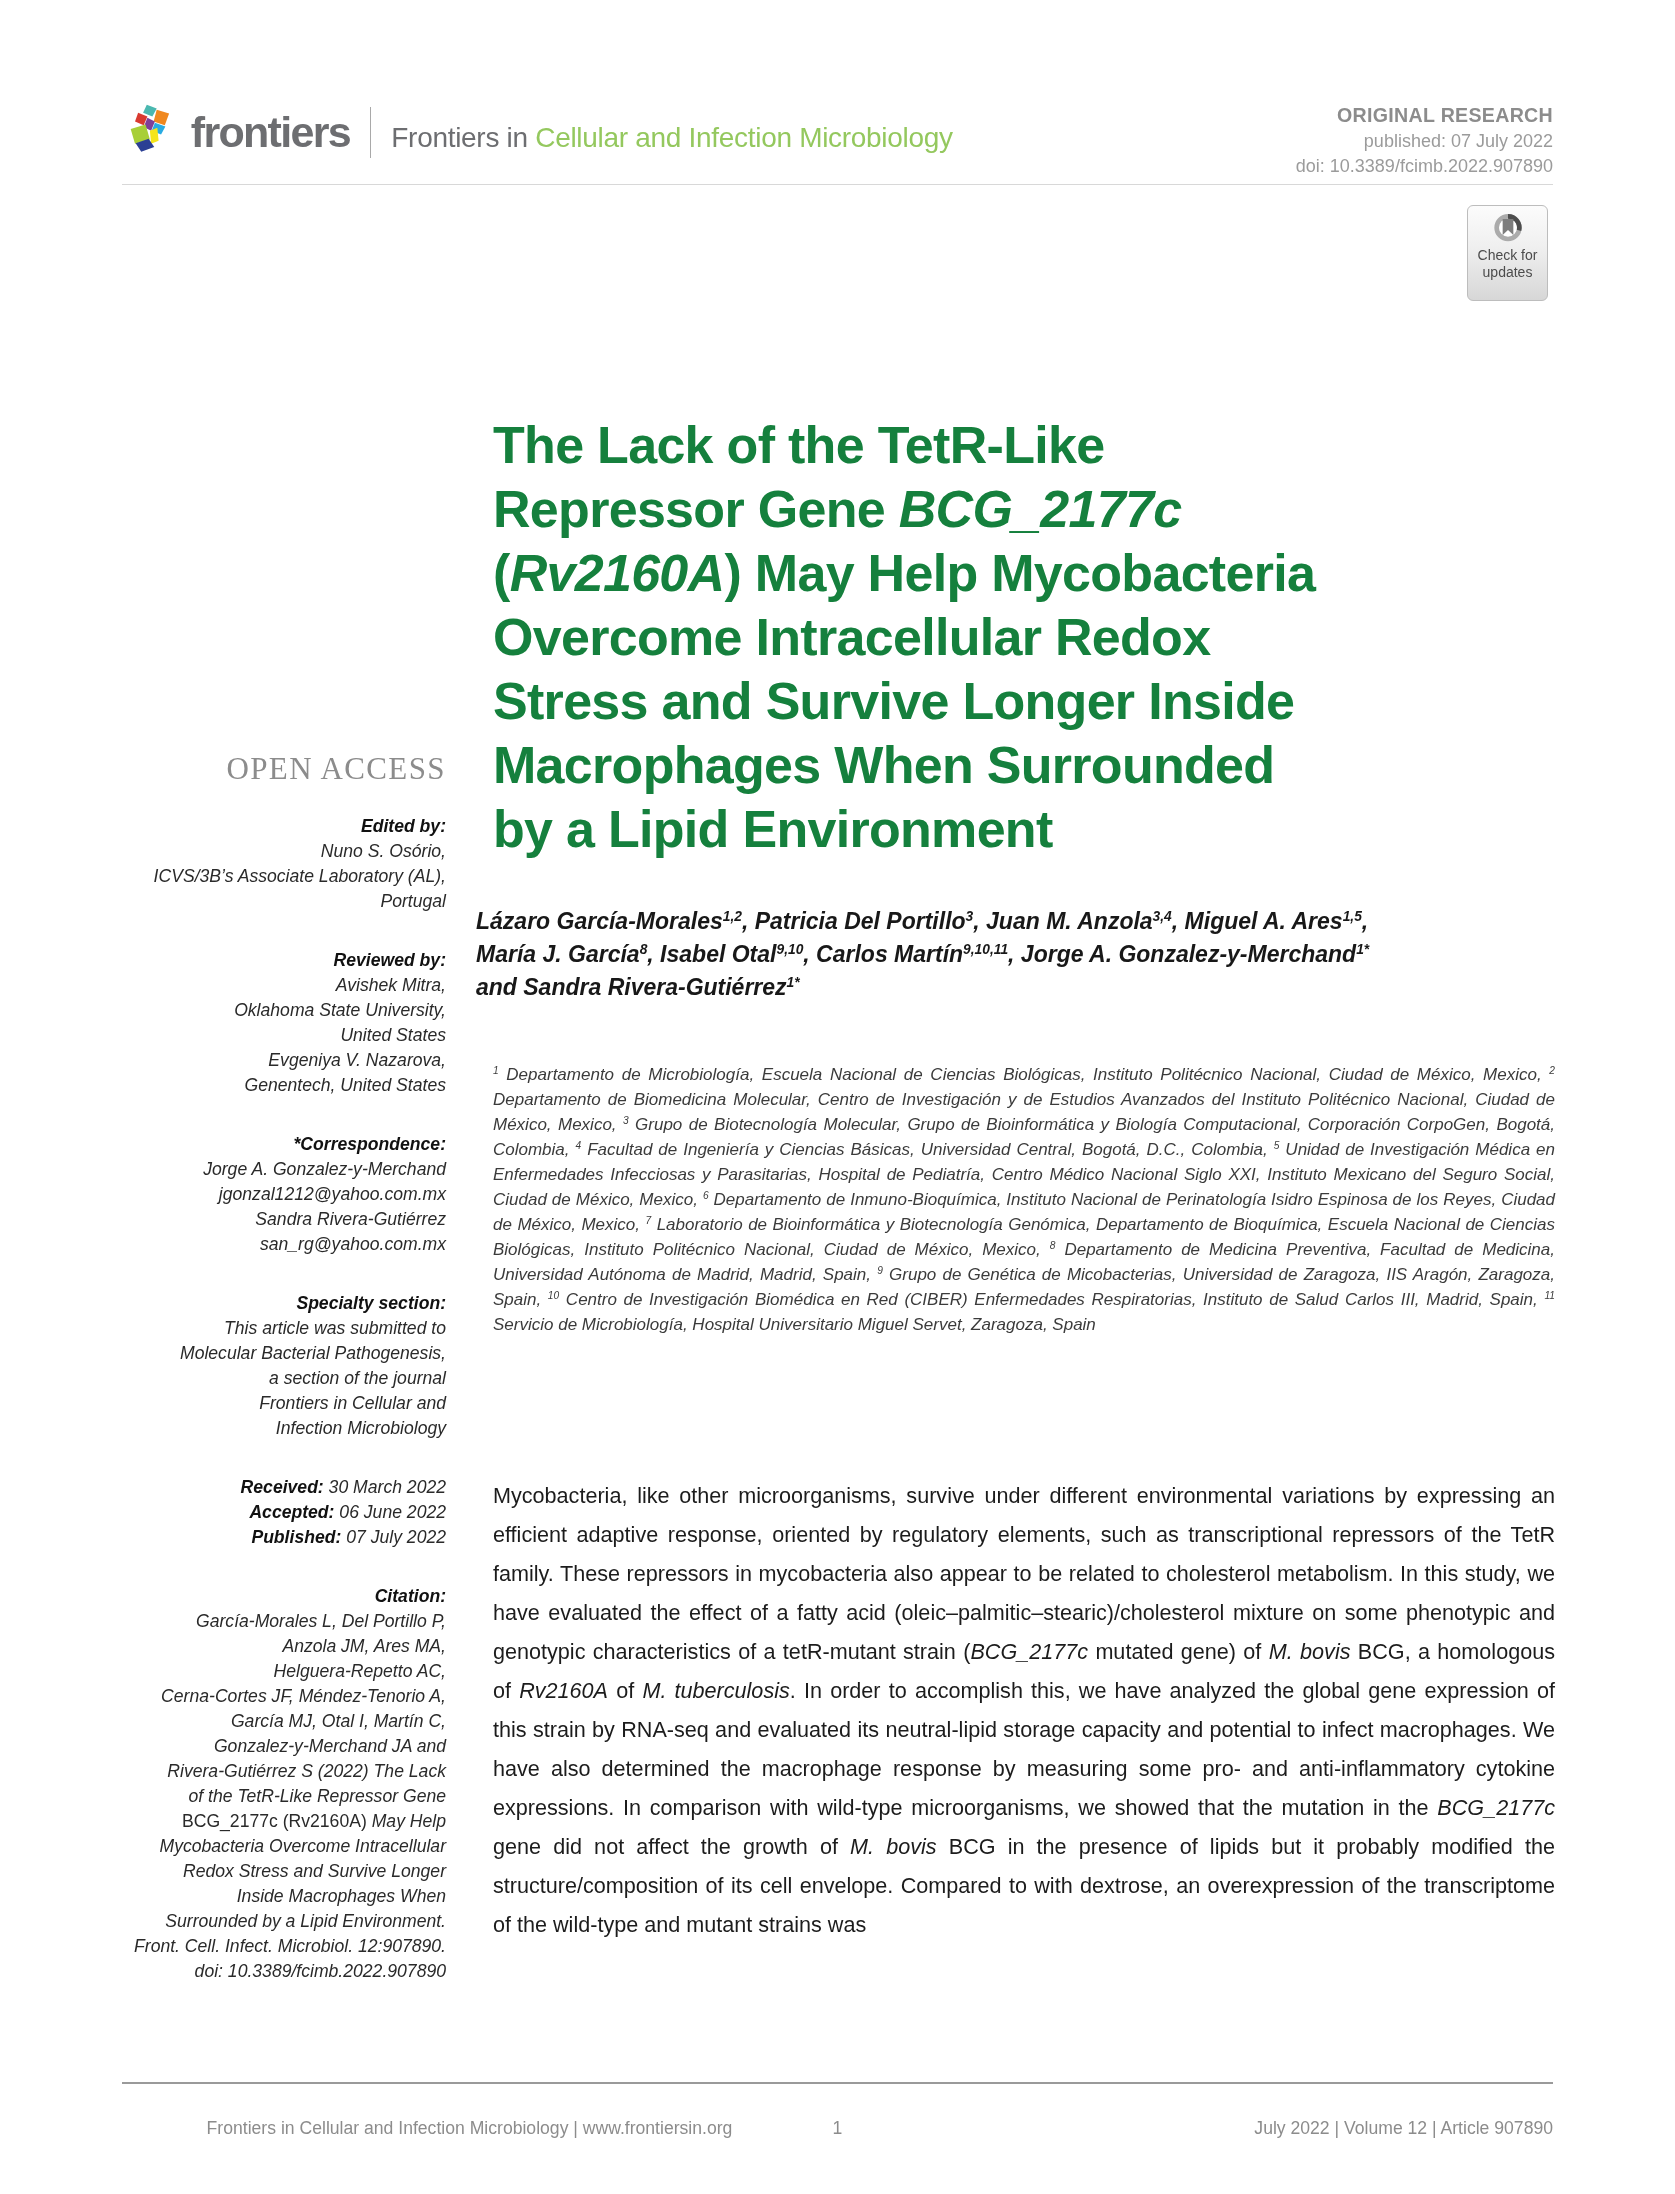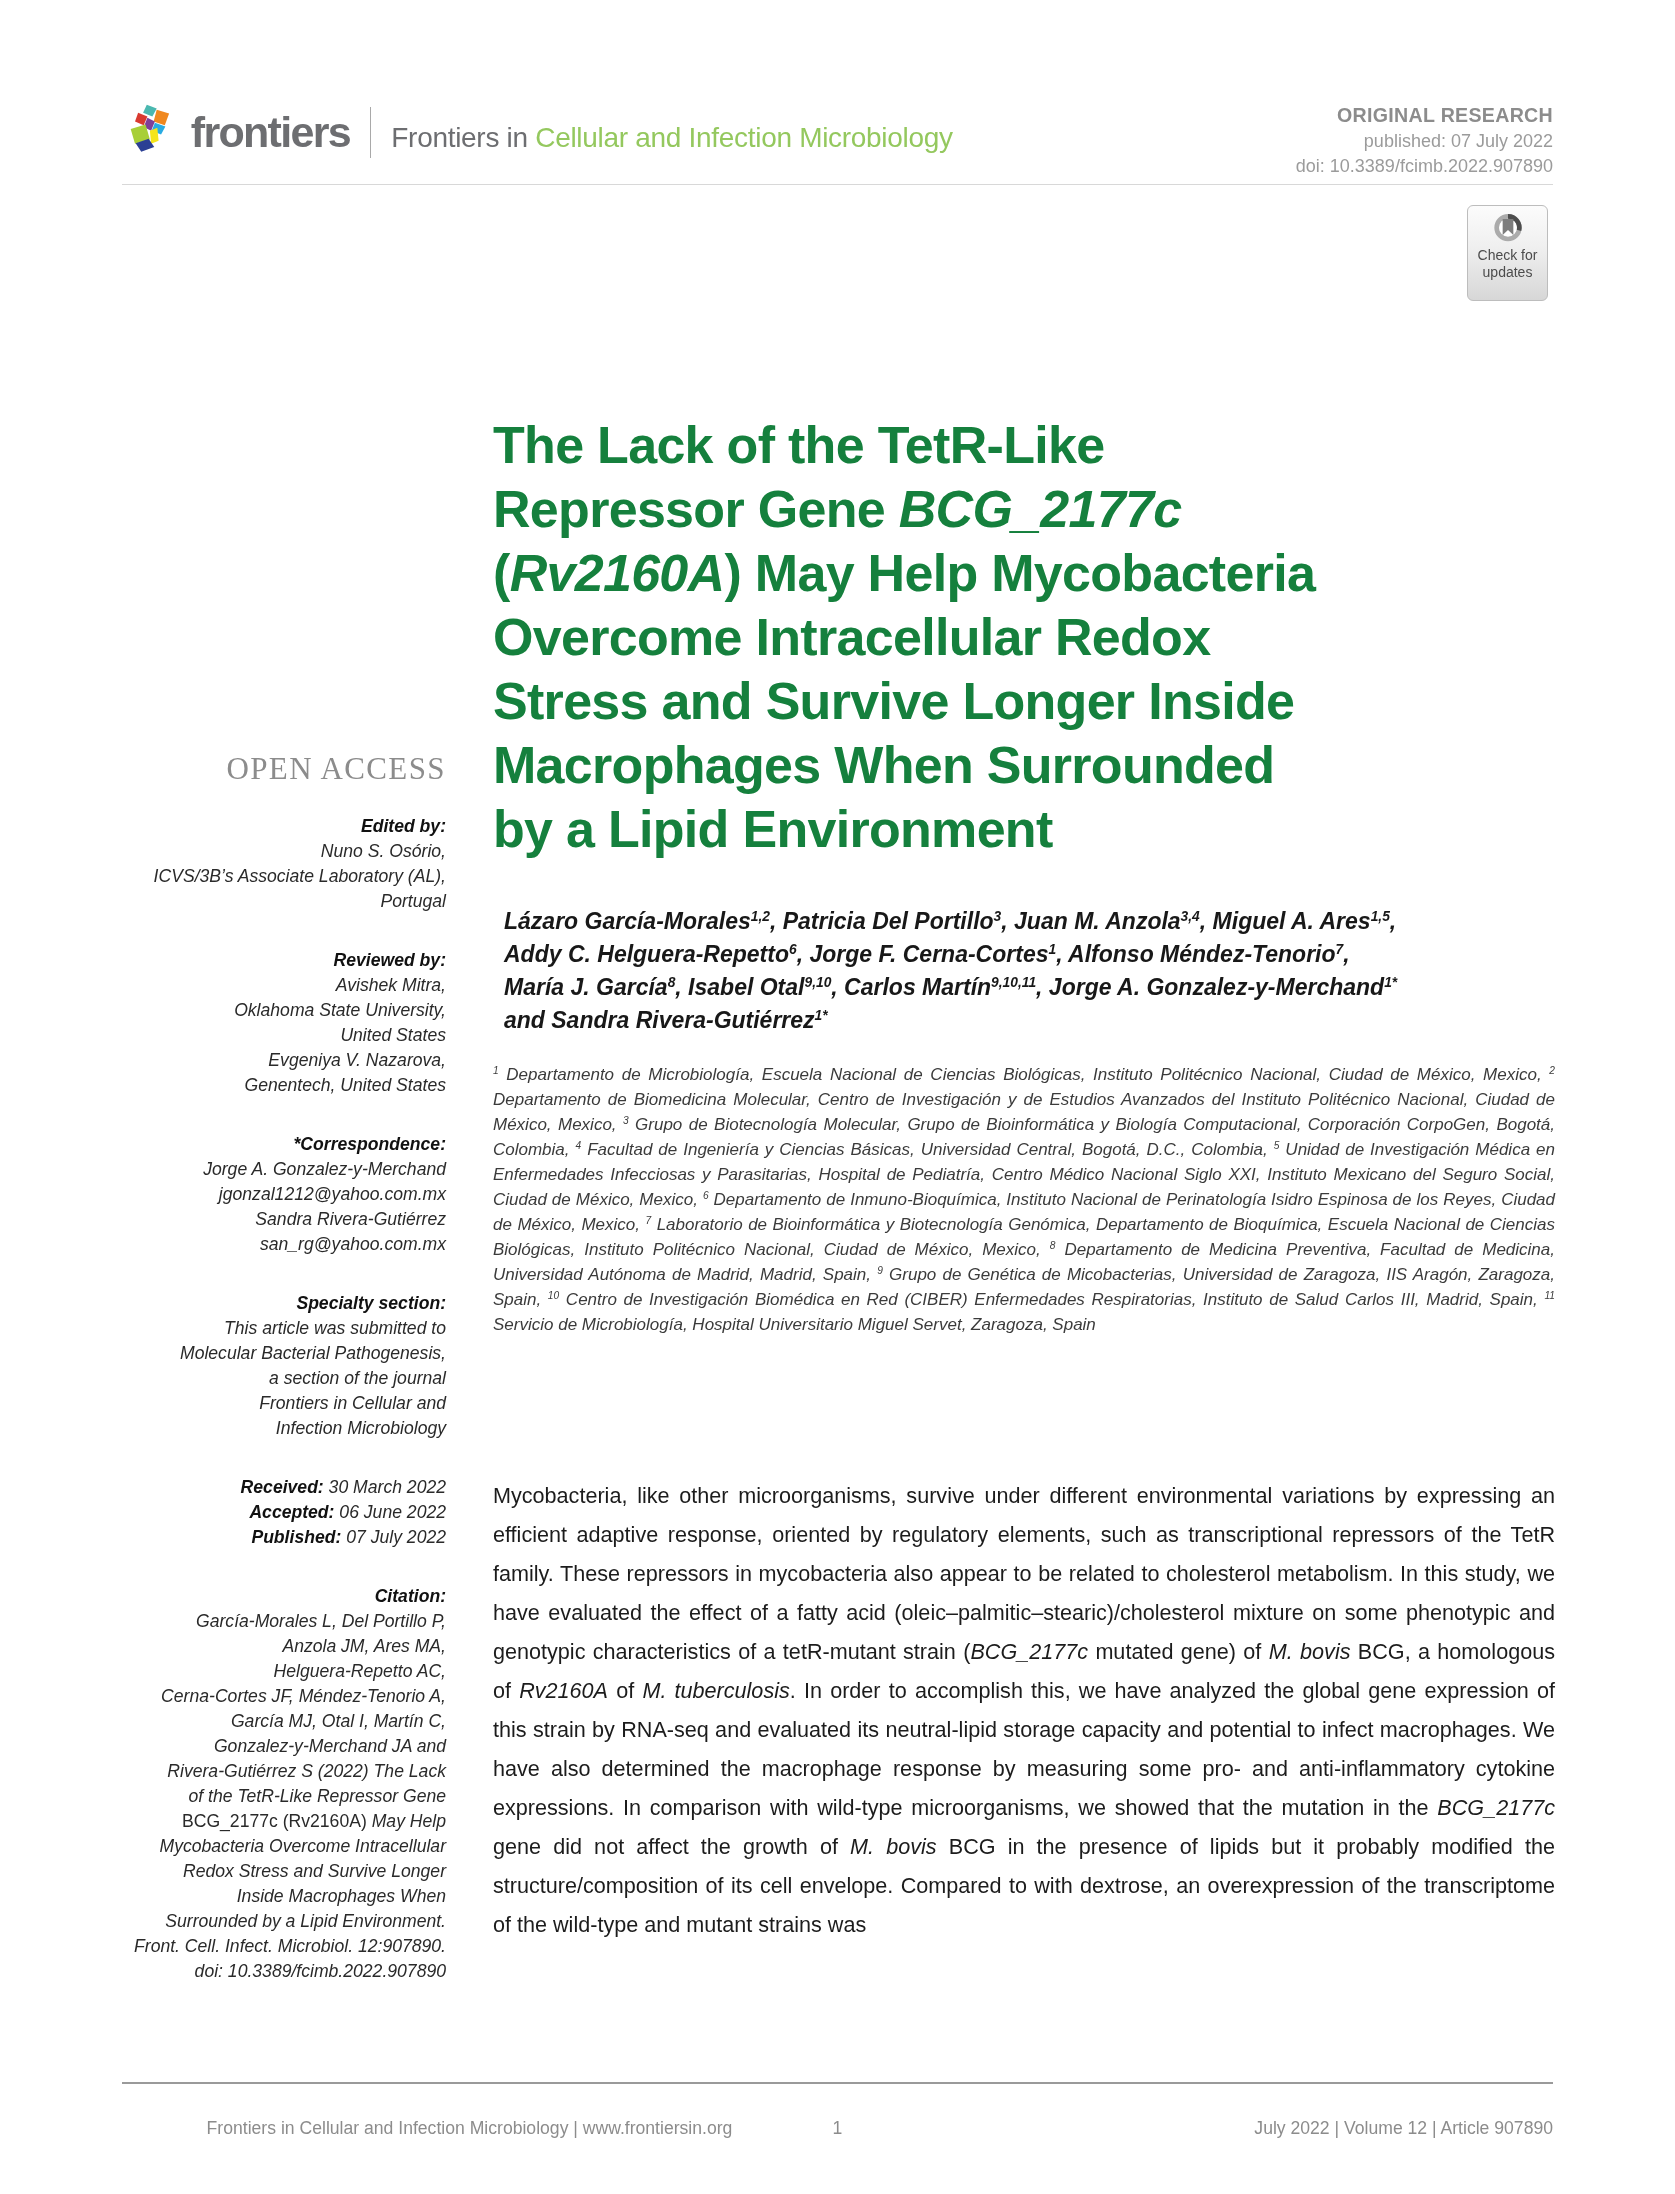--- a/index.html
+++ b/index.html
@@ -36,21 +36,21 @@
   
   .open-access { position:absolute; top:751px; left:108px; width:338px; text-align:right;
                  font-family:"Liberation Serif","DejaVu Serif",serif;
                  font-size:31px; letter-spacing:1.4px; color:#8c8c8c; }
   .sidebar { position:absolute; top:814px; left:108px; width:338px; text-align:right;
              font-size:17.6px; line-height:25px; font-style:italic; color:#2a2a2a; }
   .sidebar .block { margin-bottom:34px; }
   .sidebar .bd { color:#111; }
 
   
-  .authors { position:absolute; top:905px; left:504px; width:1061px;
+  .authors { position:absolute; top:905px; left:476px; width:1061px;
              font-size:23px; line-height:33px; font-weight:bold; font-style:italic; color:#181818; }
 
   
   .affiliations { position:absolute; top:1062px; left:493px; width:1062px;
                   font-size:17px; line-height:25px; font-style:italic; color:#3b3b3b;
                   text-align:justify; }
 
   
   .abstract { position:absolute; top:1476px; left:493px; width:1062px;
               font-size:21.6px; line-height:39px; color:#1c1c1c; text-align:justify; }
@@ -170,21 +170,20 @@
         <div><span>Redox Stress and Survive Longer</span></div>
         <div><span>Inside Macrophages When</span></div>
         <div><span>Surrounded by a Lipid Environment.</span></div>
         <div><span>Front. Cell. Infect. Microbiol. 12:907890.</span></div>
         <div><span>doi: 10.3389/fcimb.2022.907890</span></div>
       </div>
     </aside>
 
   <div class="authors">
       <div><span>Lázaro García-Morales</span><sup>1,2</sup><span>, Patricia Del Portillo</span><sup>3</sup><span>, Juan M. Anzola</span><sup>3,4</sup><span>, Miguel A. Ares</span><sup>1,5</sup><span>,</span></div>
-      <div><span>Addy C. Helguera-Repetto</span><sup>6</sup><span>, Jorge F. Cerna-Cortes</span><sup>1</sup><span>, Alfonso Méndez-Tenorio</span><sup>7</sup><span>,</span></div>
       <div><span>María J. García</span><sup>8</sup><span>, Isabel Otal</span><sup>9,10</sup><span>, Carlos Martín</span><sup>9,10,11</sup><span>, Jorge A. Gonzalez-y-Merchand</span><sup>1*</sup></div>
       <div><span>and Sandra Rivera-Gutiérrez</span><sup>1*</sup></div>
     </div>
 
   <p class="affiliations"><sup>1</sup><span> Departamento de Microbiología, Escuela Nacional de Ciencias Biológicas, Instituto Politécnico Nacional, Ciudad de México, Mexico, </span><sup>2</sup><span> Departamento de Biomedicina Molecular, Centro de Investigación y de Estudios Avanzados del Instituto Politécnico Nacional, Ciudad de México, Mexico, </span><sup>3</sup><span> Grupo de Biotecnología Molecular, Grupo de Bioinformática y Biología Computacional, Corporación CorpoGen, Bogotá, Colombia, </span><sup>4</sup><span> Facultad de Ingeniería y Ciencias Básicas, Universidad Central, Bogotá, D.C., Colombia, </span><sup>5</sup><span> Unidad de Investigación Médica en Enfermedades Infecciosas y Parasitarias, Hospital de Pediatría, Centro Médico Nacional Siglo XXI, Instituto Mexicano del Seguro Social, Ciudad de México, Mexico, </span><sup>6</sup><span> Departamento de Inmuno-Bioquímica, Instituto Nacional de Perinatología Isidro Espinosa de los Reyes, Ciudad de México, Mexico, </span><sup>7</sup><span> Laboratorio de Bioinformática y Biotecnología Genómica, Departamento de Bioquímica, Escuela Nacional de Ciencias Biológicas, Instituto Politécnico Nacional, Ciudad de México, Mexico, </span><sup>8</sup><span> Departamento de Medicina Preventiva, Facultad de Medicina, Universidad Autónoma de Madrid, Madrid, Spain, </span><sup>9</sup><span> Grupo de Genética de Micobacterias, Universidad de Zaragoza, IIS Aragón, Zaragoza, Spain, </span><sup>10</sup><span> Centro de Investigación Biomédica en Red (CIBER) Enfermedades Respiratorias, Instituto de Salud Carlos III, Madrid, Spain, </span><sup>11</sup><span> Servicio de Microbiología, Hospital Universitario Miguel Servet, Zaragoza, Spain</span></p>
 
   <p class="abstract"><span>Mycobacteria, like other microorganisms, survive under different environmental variations by expressing an efficient adaptive response, oriented by regulatory elements, such as transcriptional repressors of the TetR family. These repressors in mycobacteria also appear to be related to cholesterol metabolism. In this study, we have evaluated the effect of a fatty acid (oleic–palmitic–stearic)/cholesterol mixture on some phenotypic and genotypic characteristics of a tetR-mutant strain (</span><span class="it">BCG_2177c</span><span> mutated gene) of </span><span class="it">M. bovis</span><span> BCG, a homologous of </span><span class="it">Rv2160A</span><span> of </span><span class="it">M. tuberculosis</span><span>. In order to accomplish this, we have analyzed the global gene expression of this strain by RNA-seq and evaluated its neutral-lipid storage capacity and potential to infect macrophages. We have also determined the macrophage response by measuring some pro- and anti-inflammatory cytokine expressions. In comparison with wild-type microorganisms, we showed that the mutation in the </span><span class="it">BCG_2177c</span><span> gene did not affect the growth of </span><span class="it">M. bovis</span><span> BCG in the presence of lipids but it probably modified the structure/composition of its cell envelope. Compared to with dextrose, an overexpression of the transcriptome of the wild-type and mutant strains was</span></p>
 
   <div class="footer-rule"></div>
   <div class="footer">

